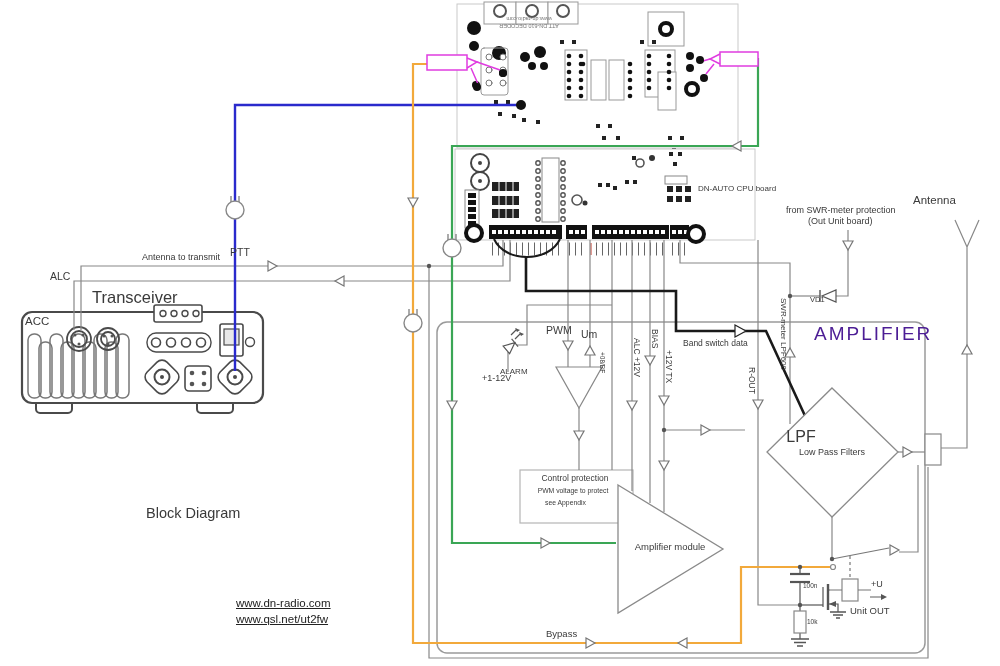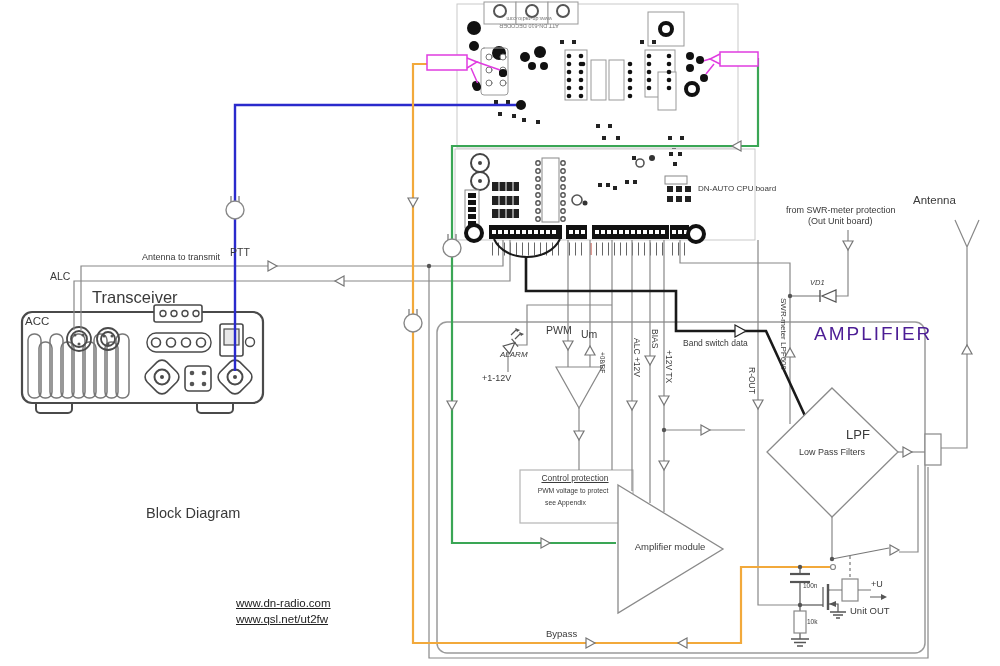--- a/index.html
+++ b/index.html
@@ -1,21 +1,21 @@
 <!DOCTYPE html>
 <html><head>
 <meta charset="utf-8">
 <style>
   html,body{margin:0;padding:0;background:#fff;}
   .stage{position:relative;width:1000px;height:666px;background:#fff;overflow:hidden;
          font-family:"Liberation Sans",sans-serif;color:#3a3a3a;}
   svg{position:absolute;left:0;top:0;}
   .lbl{position:absolute;white-space:nowrap;line-height:1.1;}
   .c{text-align:center;}
-  .i{font-style:italic;}
+  .i{margin-top:17px;}
   .rot{transform-origin:0 0;transform:rotate(90deg);}
   .rot180{transform:rotate(180deg);text-align:center;line-height:7px;}
   .link{text-decoration:underline;color:#222;}
 </style>
 </head>
 <body>
 
 <div class="stage">
 
 <svg width="1000" height="666" viewBox="0 0 1000 666">
@@ -521,24 +521,24 @@
 <div class="lbl" style="left:581px;top:329px;font-size:10.5px;">Um</div>
 <div class="lbl i" style="left:500px;top:351px;font-size:8px;">ALARM</div>
 <div class="lbl" style="left:482px;top:374px;font-size:9px;">+1-12V</div>
 <div class="lbl rot" style="left:606px;top:352px;font-size:6.5px;">+08/BF</div>
 <div class="lbl rot" style="left:641px;top:338px;font-size:8.5px;">ALC +12V</div>
 <div class="lbl rot" style="left:659px;top:329px;font-size:8.5px;">BIAS</div>
 <div class="lbl rot" style="left:673px;top:350px;font-size:8.5px;">+12V TX</div>
 <div class="lbl" style="left:683px;top:339px;font-size:8.5px;">Band switch data</div>
 <div class="lbl rot" style="left:756px;top:367px;font-size:8.5px;">R-OUT</div>
 
-<div class="lbl c" style="left:833px;top:428px;width:50px;font-size:13px;">LPF</div>
+<div class="lbl c" style="left:776px;top:428px;width:50px;font-size:16px;">LPF</div>
 <div class="lbl c" style="left:792px;top:448px;width:80px;font-size:9px;">Low Pass Filters</div>
 
-<div class="lbl c" style="left:520px;top:474px;width:110px;font-size:8.5px;text-decoration:underline;">Control protection</div>
+<div class="lbl c" style="left:520px;top:474px;width:110px;font-size:8.5px;">Control protection</div>
 <div class="lbl c" style="left:518px;top:487px;width:110px;font-size:6.8px;">PWM voltage to protect</div>
 <div class="lbl c" style="left:518px;top:499px;width:95px;font-size:6.8px;">see Appendix</div>
 <div class="lbl c" style="left:622px;top:542px;width:96px;font-size:9.5px;">Amplifier module</div>
 
 <div class="lbl" style="left:803px;top:582px;font-size:6.5px;">100n</div>
 <div class="lbl" style="left:807px;top:618px;font-size:6.5px;">10k</div>
 <div class="lbl" style="left:871px;top:580px;font-size:9px;">+U</div>
 <div class="lbl" style="left:850px;top:606px;font-size:9.5px;">Unit OUT</div>
 
 <div class="lbl" style="left:546px;top:629px;font-size:9.5px;">Bypass</div>

